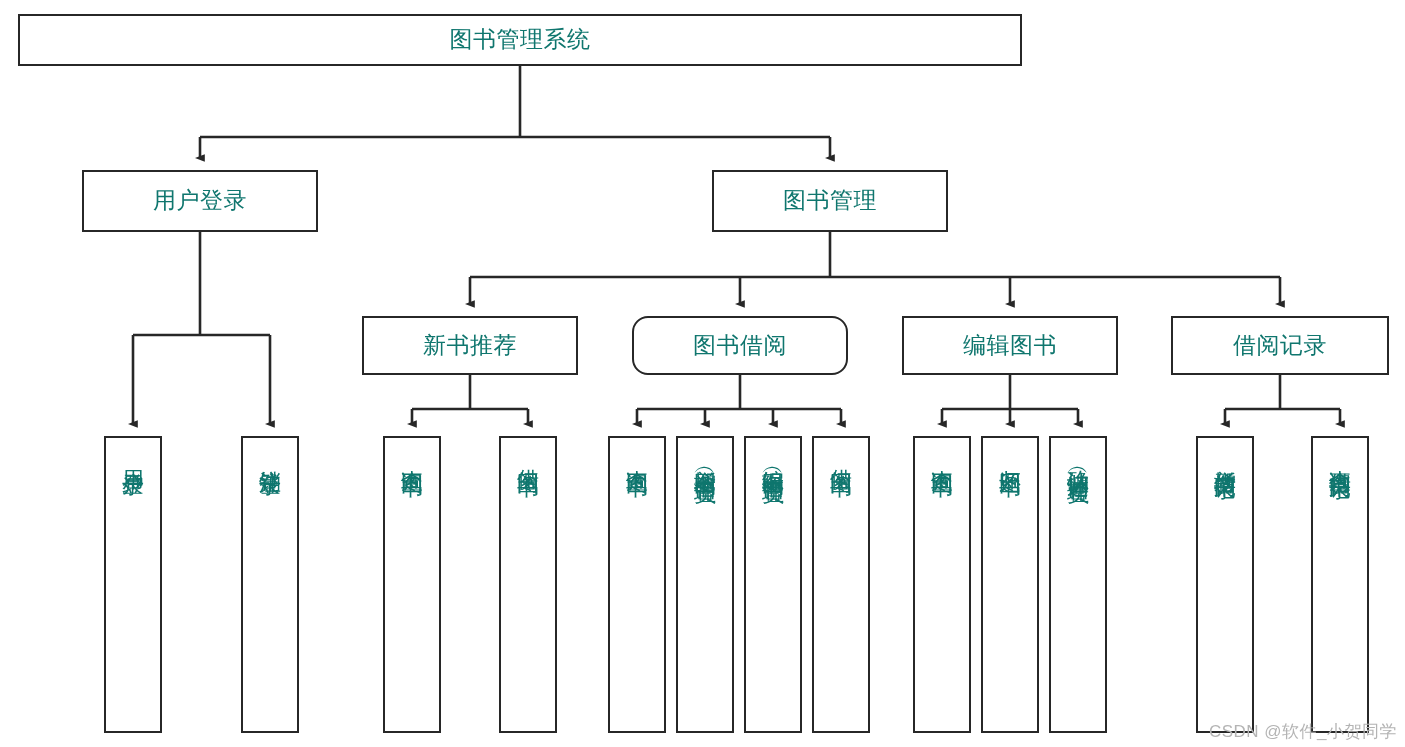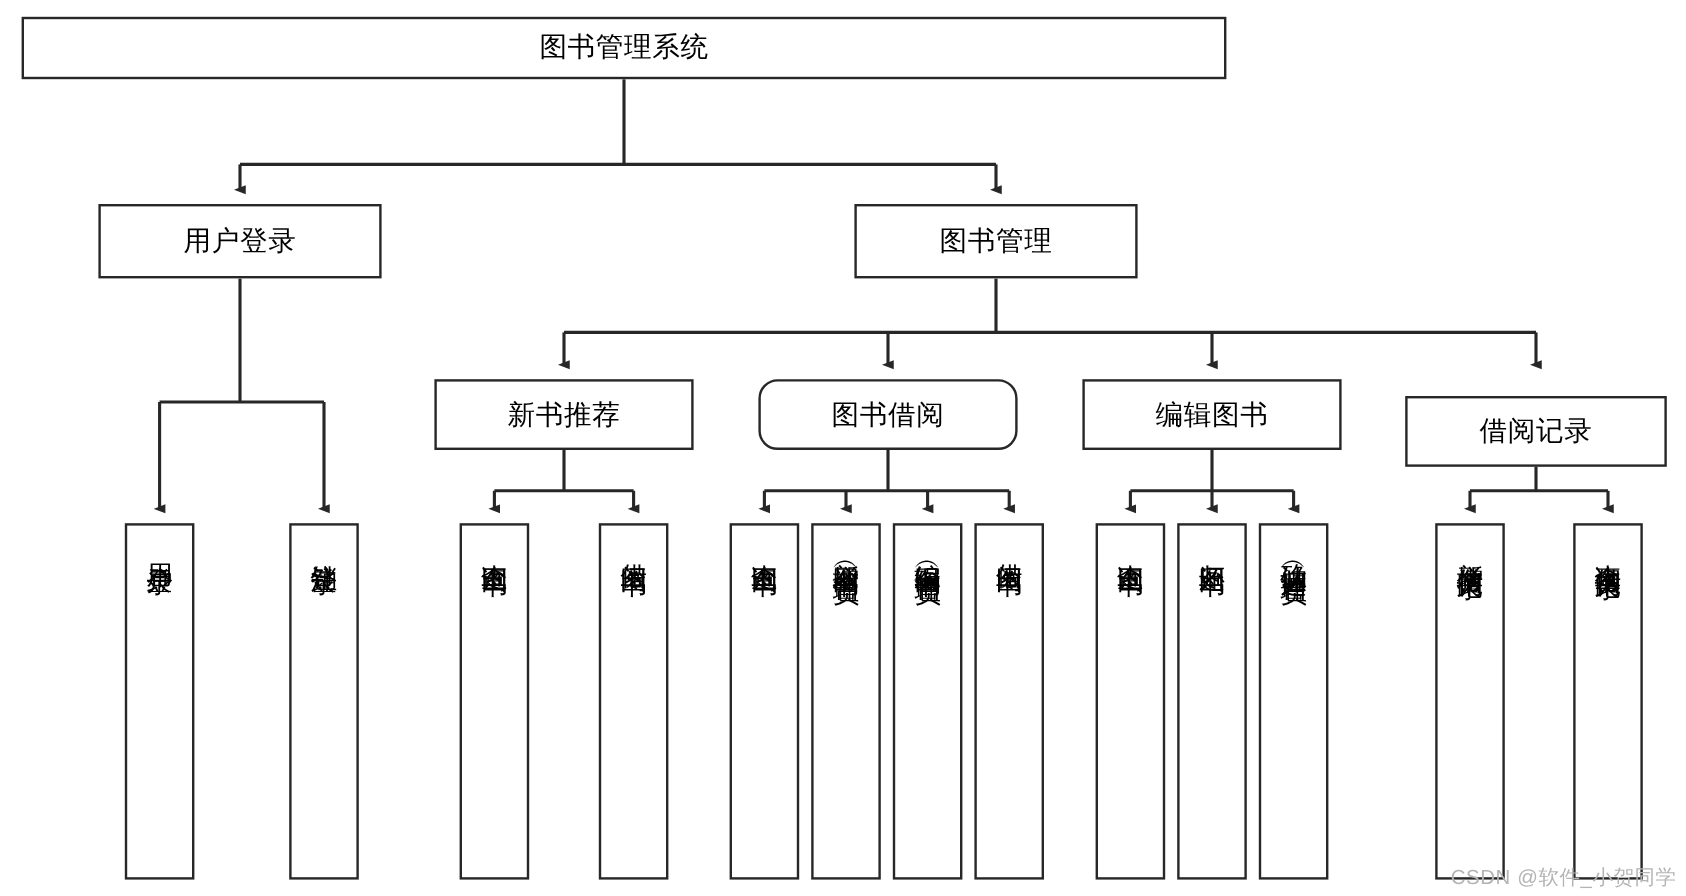--- a/index.html
+++ b/index.html
@@ -30,21 +30,21 @@
     position: absolute;
     box-sizing: border-box;
     border: 2px solid #272727;
     background: #ffffff;
     display: flex;
     align-items: center;
     justify-content: center;
     overflow: hidden;
   }
   .node-label {
-    color: #000000;
+    color: #0f766e;
     line-height: 1.12;
     text-align: center;
     white-space: pre;
   }
   .node.horiz .node-label {
     writing-mode: horizontal-tb;
     font-size: 23px;
     letter-spacing: 0.5px;
   }
   .node.vert {
@@ -138,21 +138,21 @@
 
   <div class="node horiz" style="left:712px; top:170px; width:236px; height:62px;">
     <span class="node-label">图书管理</span>
   </div>
   <div class="node horiz" style="left:632px; top:316px; width:216px; height:59px;border-radius:16px;">
     <span class="node-label">图书借阅</span>
   </div>
   <div class="node horiz" style="left:902px; top:316px; width:216px; height:59px;">
     <span class="node-label">编辑图书</span>
   </div>
-  <div class="node horiz" style="left:1171px; top:316px; width:218px; height:59px;margin-top:14px;">
+  <div class="node horiz" style="left:1171px; top:316px; width:218px; height:59px;">
     <span class="node-label">借阅记录</span>
   </div>
 
   <div class="node vert" style="left:104px; top:436px; width:58px; height:297px;">
     <span class="node-label">用户登录</span>
   </div>
   <div class="node vert" style="left:241px; top:436px; width:58px; height:297px;">
     <span class="node-label">注销登录</span>
   </div>
 

